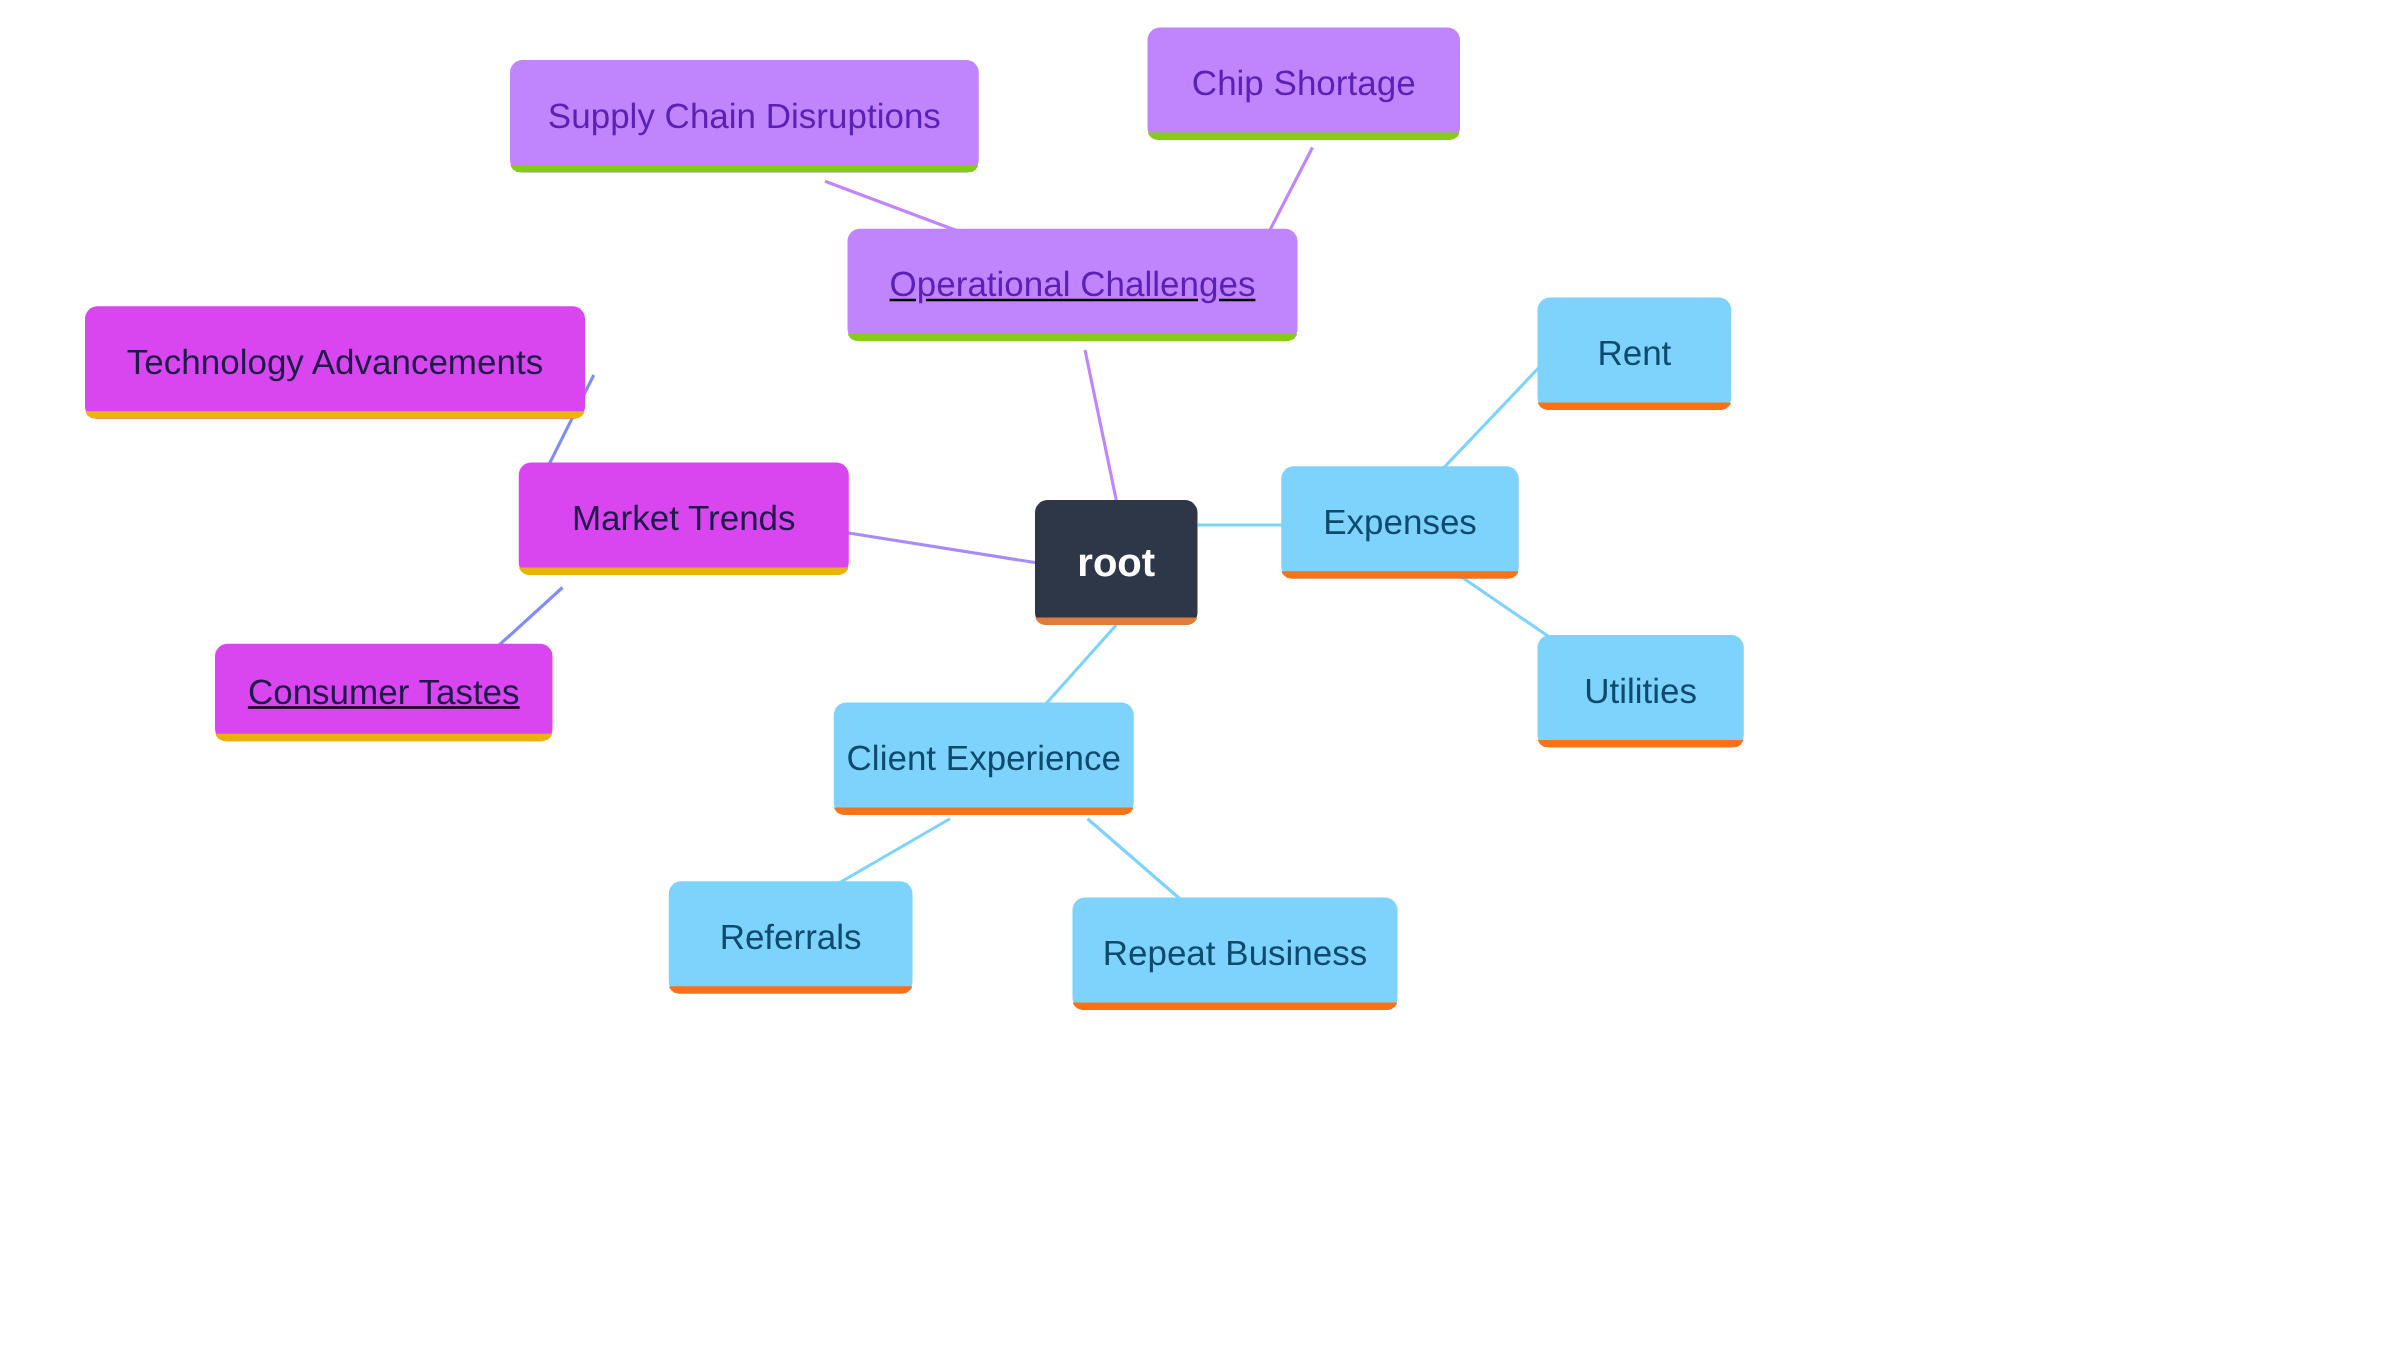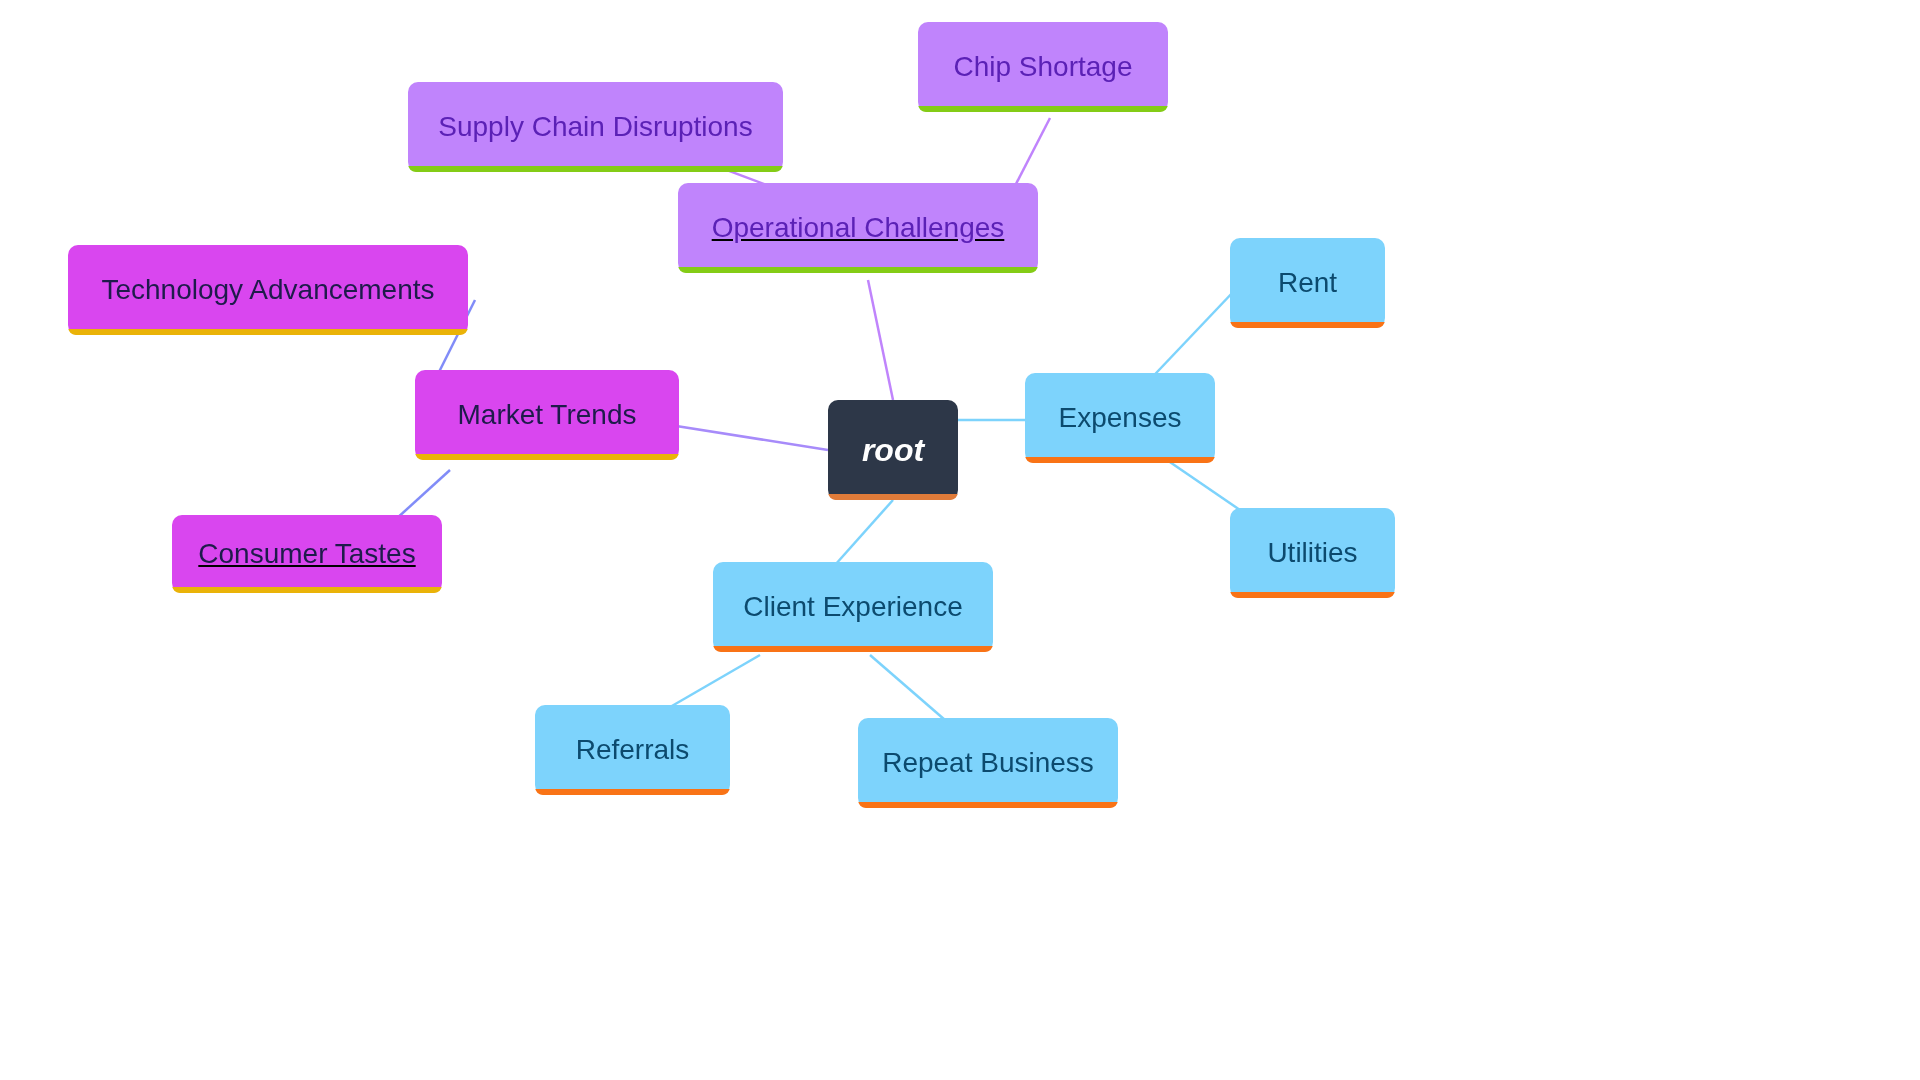--- a/index.html
+++ b/index.html
@@ -62,21 +62,20 @@
     .node-root {
       background: #2d3748;
       border-radius: 10px;
       width: 130px;
       height: 100px;
     }
     .node-root .node-label {
       color: #ffffff;
       font-size: 32px;
       font-weight: 600;
-      font-style: italic;
     }
     .node-root .node-inner::after {
       background: #e07b39;
     }
 
     
     .node-purple {
       background: #c084fc;
       border-radius: 10px;
     }
@@ -165,21 +164,21 @@
     <span class="node-label">Consumer Tastes</span>
   </div>
 </div>
 
 <div class="node node-purple" style="left: 678px; top: 183px; width: 360px; height: 90px; text-decoration: underline;">
   <div class="node-inner">
     <span class="node-label">Operational Challenges</span>
   </div>
 </div>
 
-<div class="node node-purple" style="left: 408px; top: 48px; width: 375px; height: 90px; margin-top: 34px;">
+<div class="node node-purple" style="left: 408px; top: 48px; width: 375px; height: 90px;">
   <div class="node-inner">
     <span class="node-label">Supply Chain Disruptions</span>
   </div>
 </div>
 
 <div class="node node-purple" style="left: 918px; top: 22px; width: 250px; height: 90px;">
   <div class="node-inner">
     <span class="node-label">Chip Shortage</span>
   </div>
 </div>
@@ -195,21 +194,21 @@
     <span class="node-label">Rent</span>
   </div>
 </div>
 
 <div class="node node-blue" style="left: 1230px; top: 508px; width: 165px; height: 90px;">
   <div class="node-inner">
     <span class="node-label">Utilities</span>
   </div>
 </div>
 
-<div class="node node-blue" style="left: 713px; top: 562px; width: 280px; height: 90px;">
+<div class="node node-blue" style="left: 667px; top: 562px; width: 240px; height: 90px;">
   <div class="node-inner">
     <span class="node-label">Client Experience</span>
   </div>
 </div>
 
 <div class="node node-blue" style="left: 535px; top: 705px; width: 195px; height: 90px;">
   <div class="node-inner">
     <span class="node-label">Referrals</span>
   </div>
 </div>

